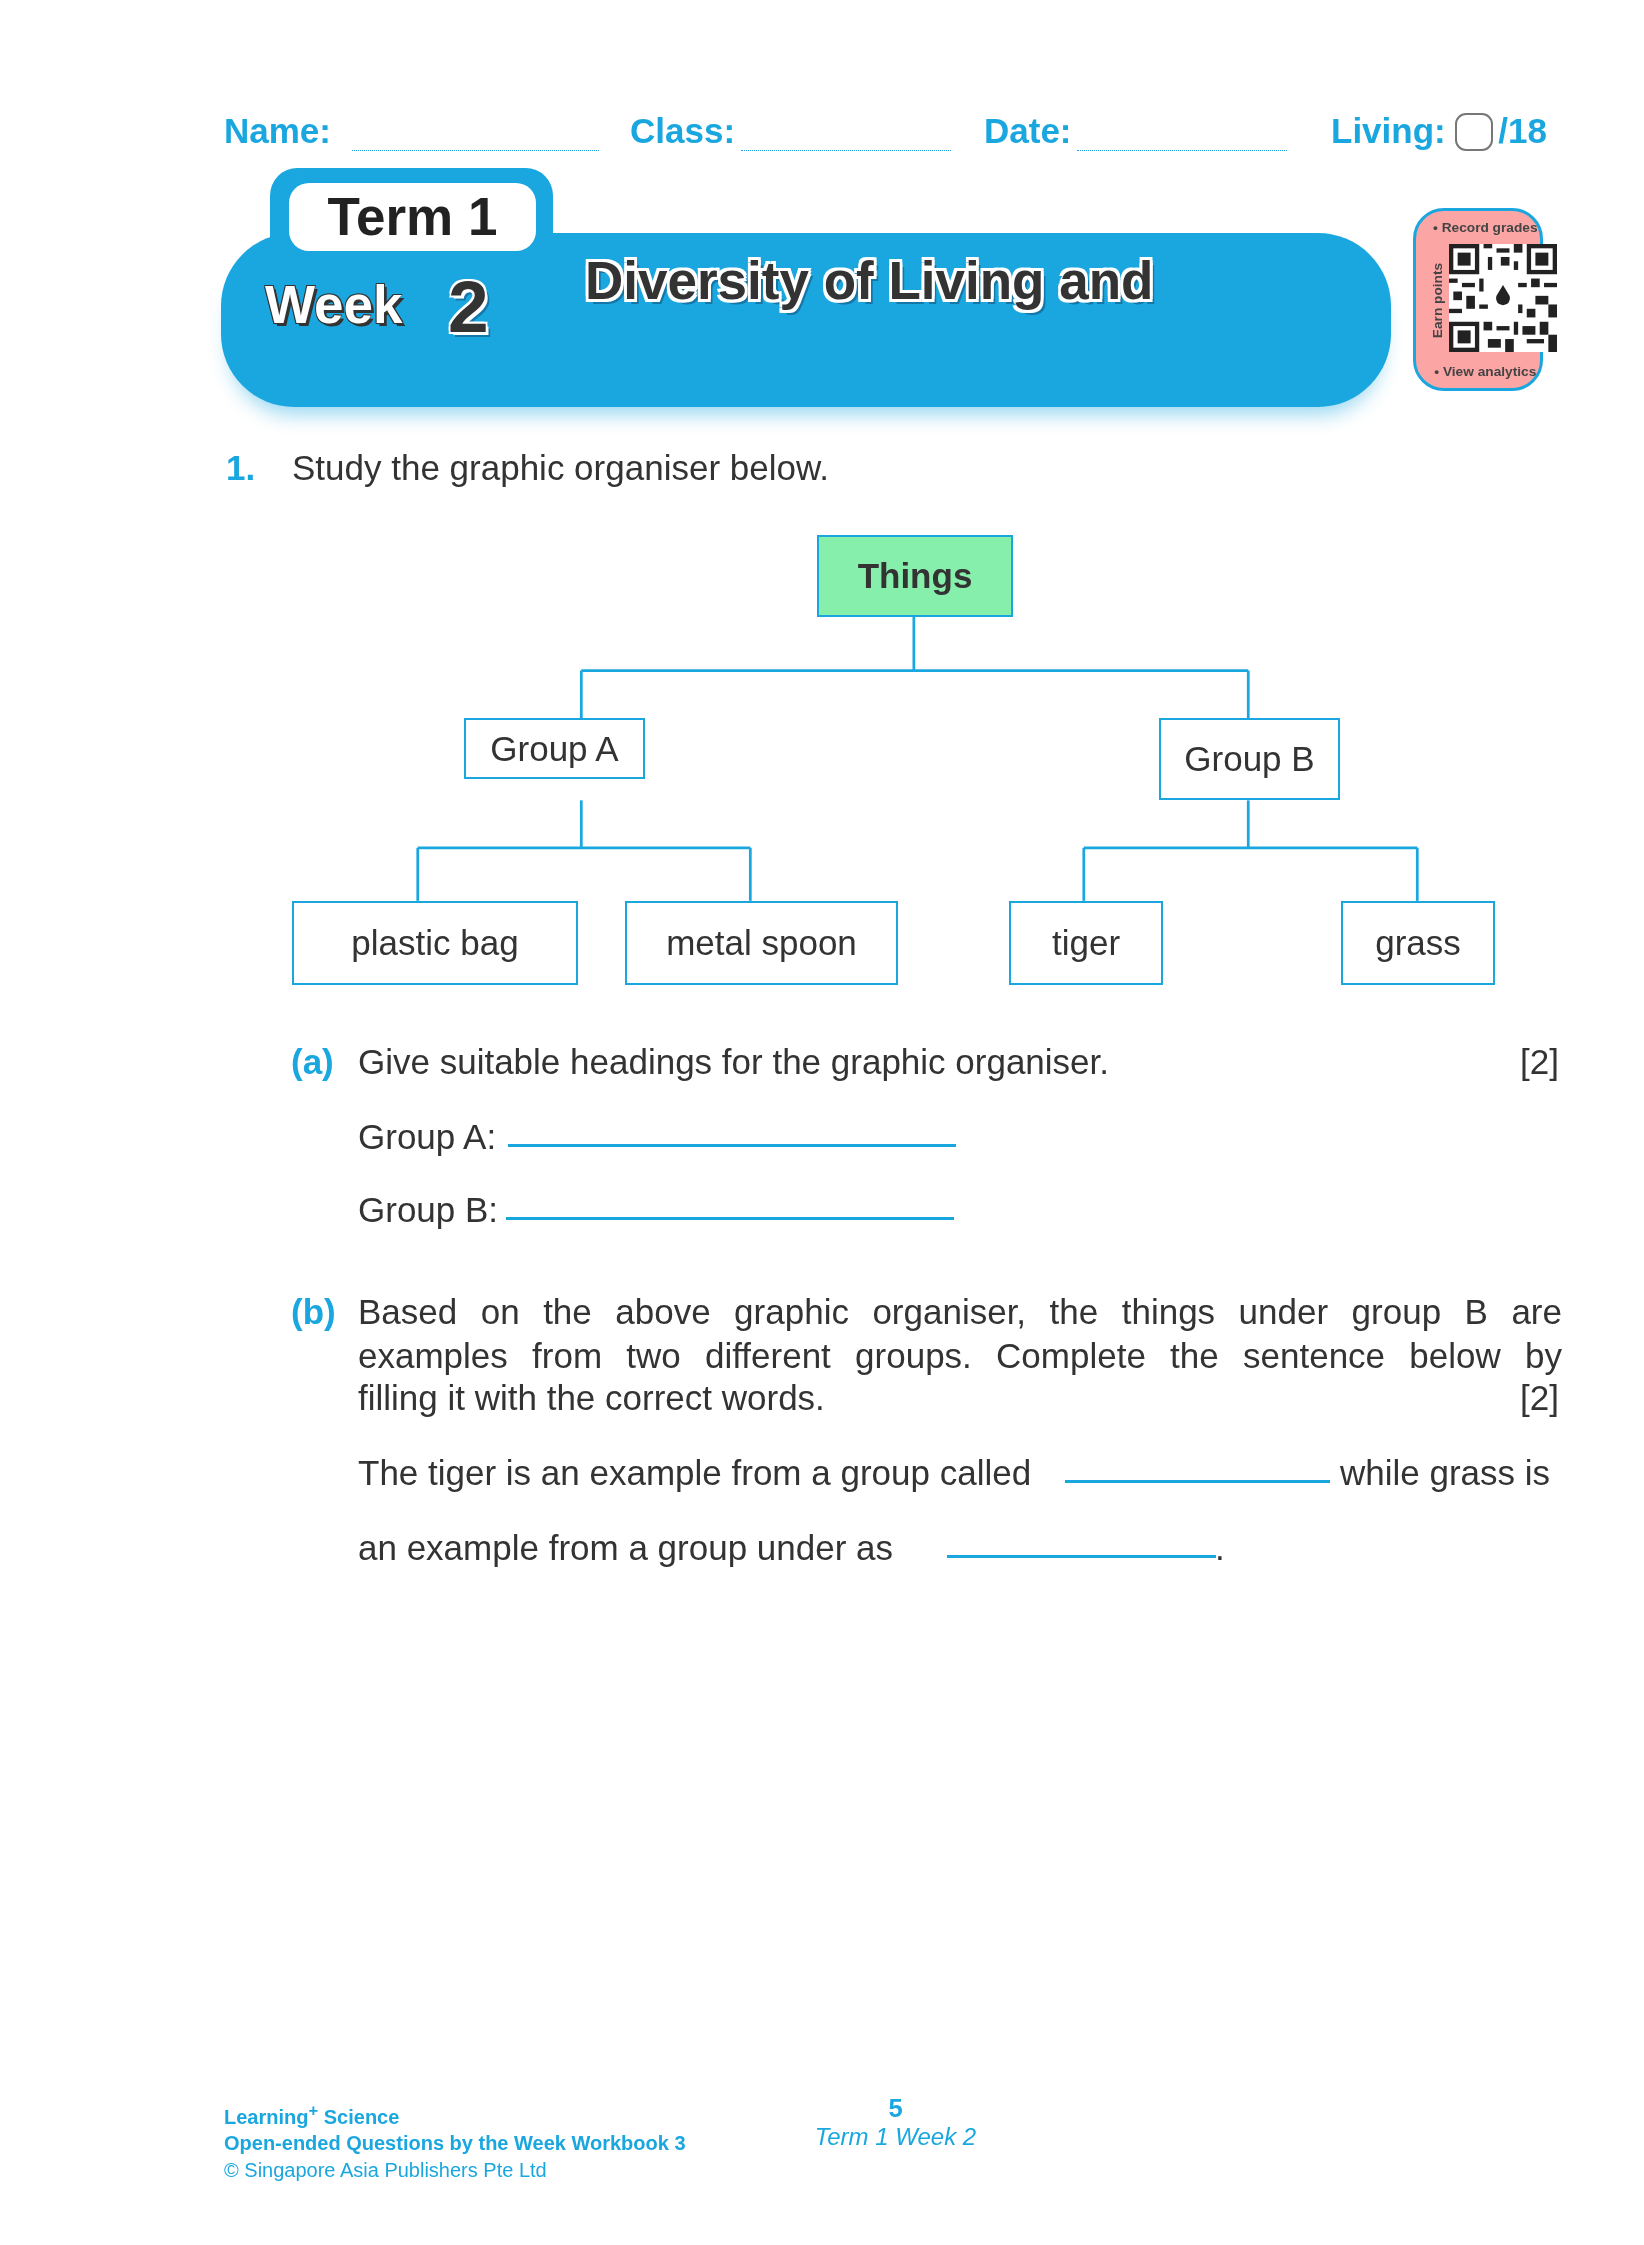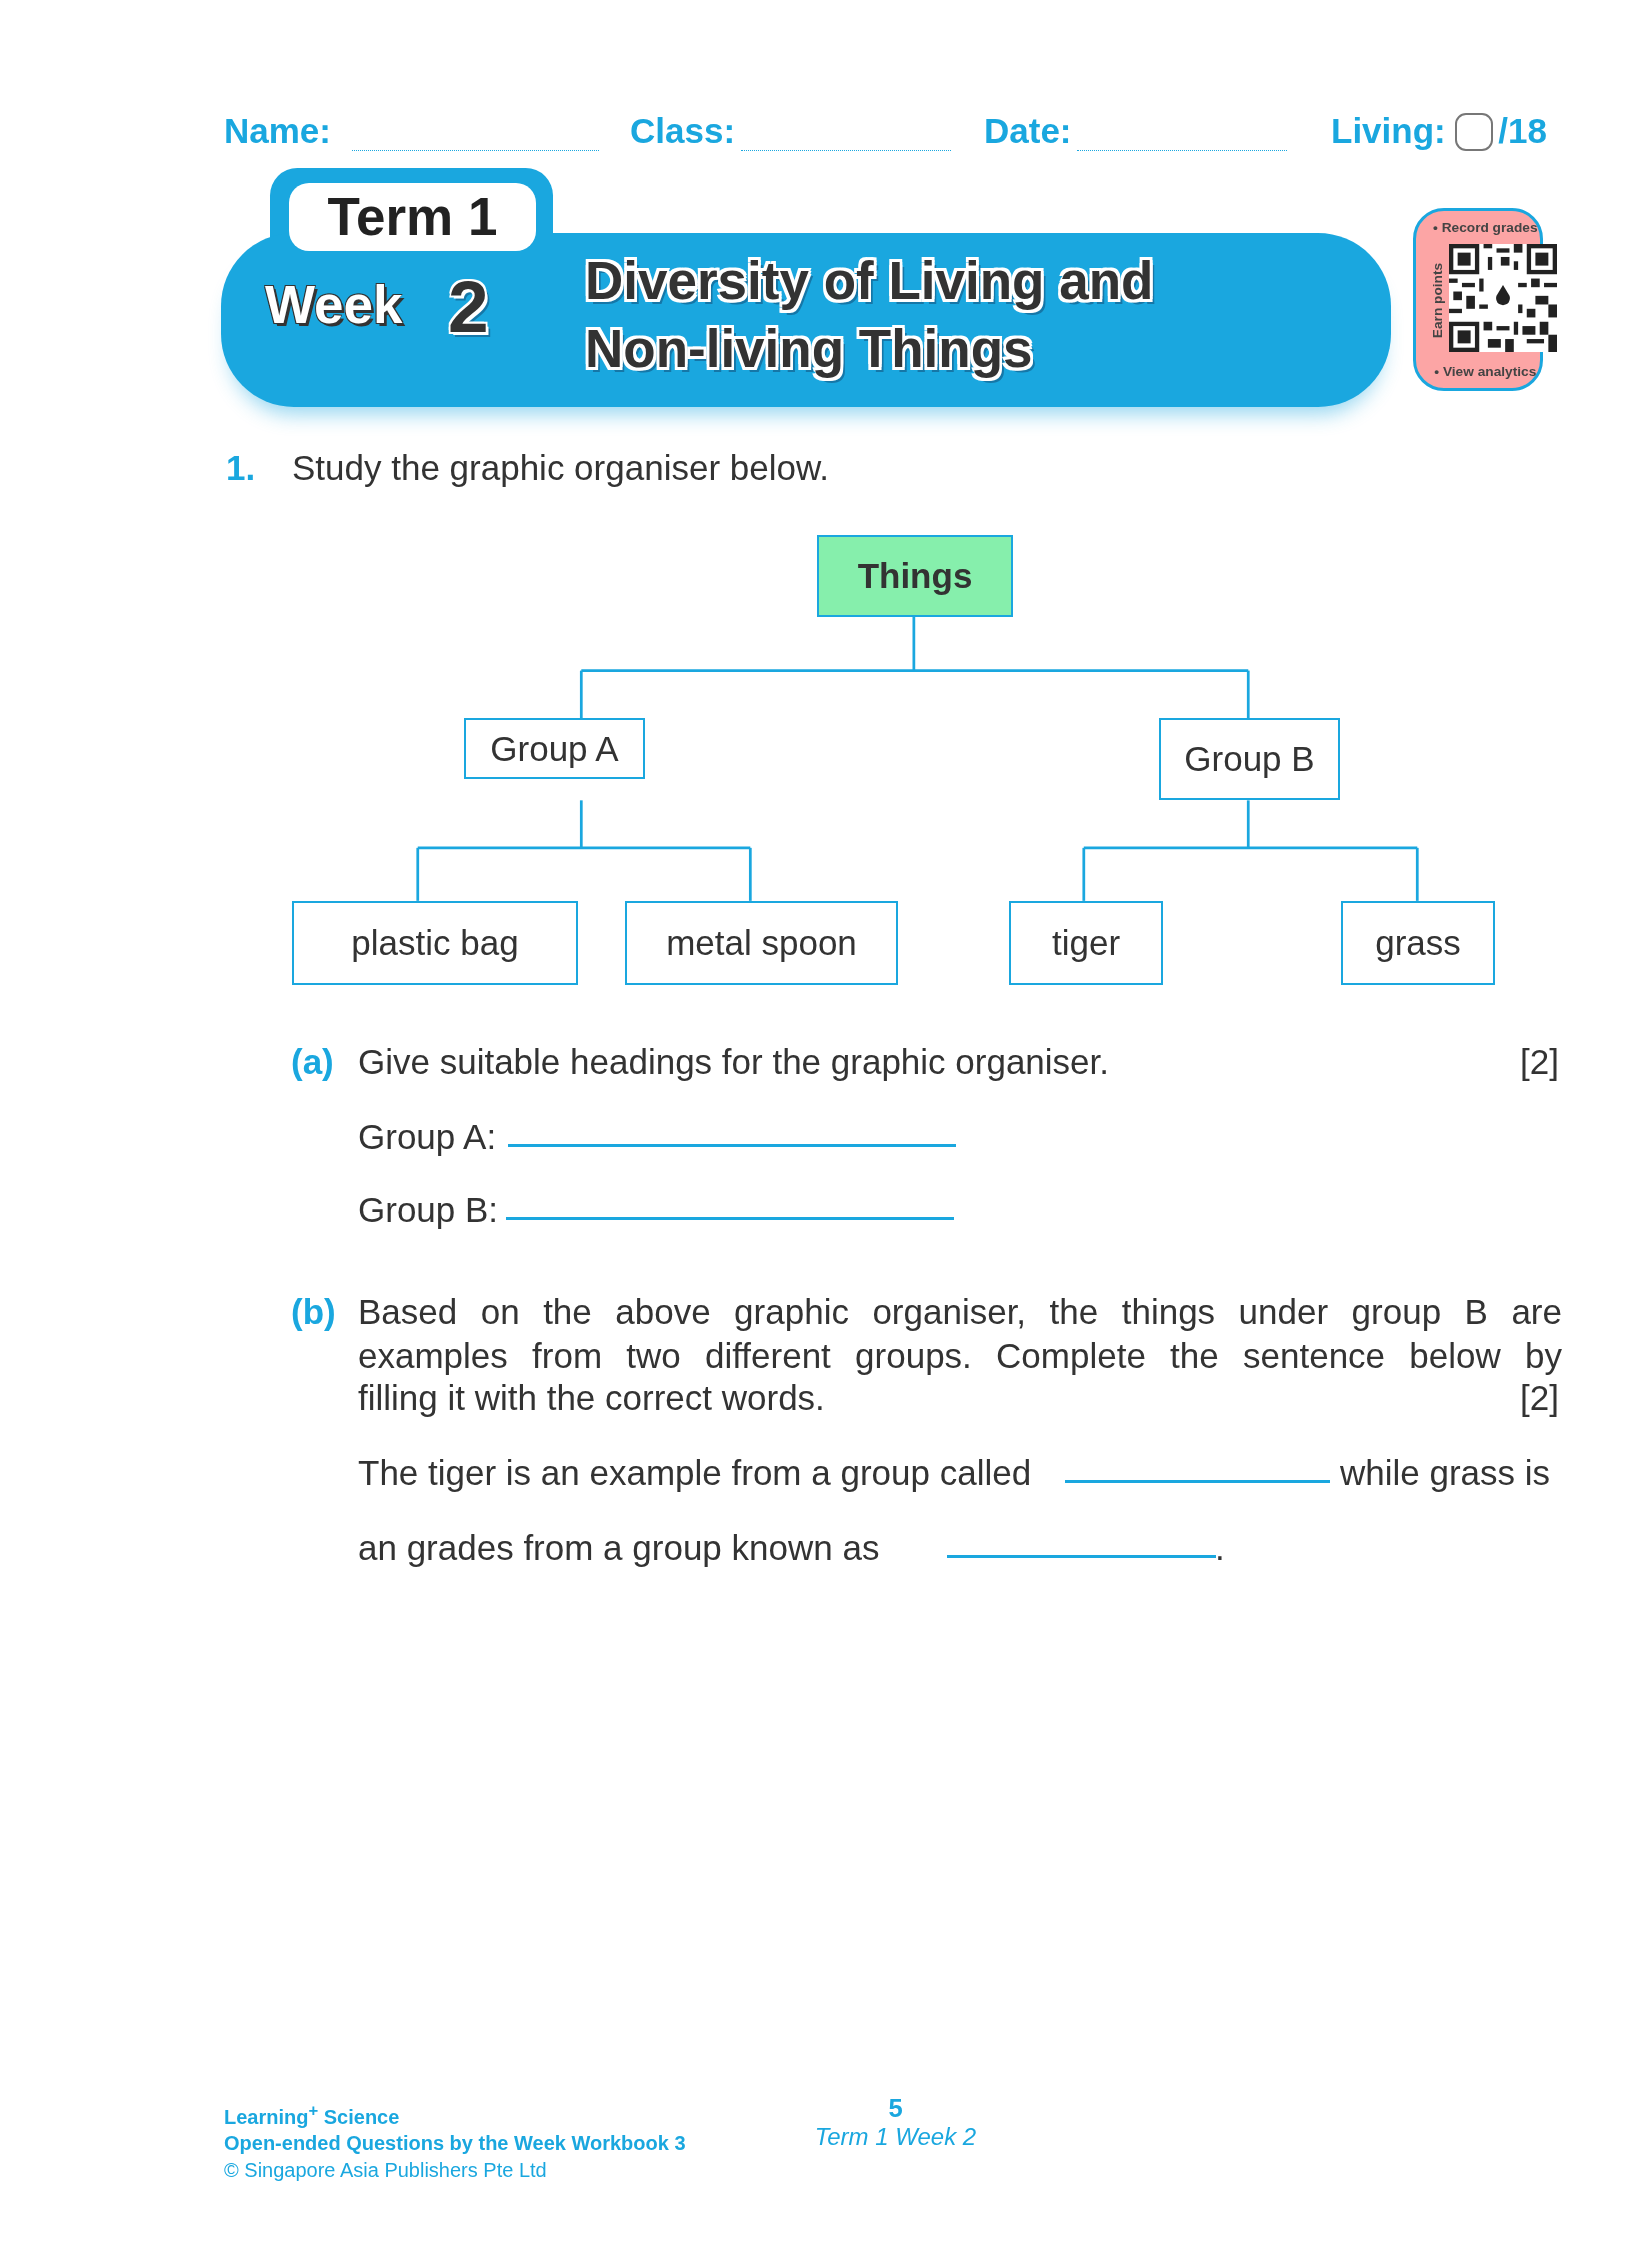--- a/index.html
+++ b/index.html
@@ -73,21 +73,20 @@
   </div>
 </div>
 
 <div class="term-tab"></div>
 <div class="banner"></div>
 <div class="term-inner">Term 1</div>
 <div class="week">Week</div>
 <div class="week-num">2</div>
 <div class="title">
   <div>Diversity of Living and</div>
-  <div>Non-living Things</div>
 </div>
 
 <div class="qr-card">
   <div class="qr-top">• Record grades</div>
   <div class="qr-side">Earn points</div>
   <svg class="qr-code" viewBox="0 0 25 25">
     <rect width="25" height="25" fill="#fff"></rect>
     <g fill="#222">
       <rect x="0" y="0" width="7" height="7"></rect>
         <rect x="1" y="1" width="5" height="5" fill="#fff"></rect>
@@ -173,21 +172,21 @@
 <div class="part-lbl" style="left:291px; top:1292px;">(b)</div>
 <div class="justify" style="top:1290px;">Based on the above graphic organiser, the things under group B are</div>
 <div class="justify" style="top:1334px;">examples from two different groups. Complete the sentence below by</div>
 <div class="txt" style="left:358px; top:1378px;">filling it with the correct words.</div>
 <div class="mark" style="left:1520px; top:1378px;">[2]</div>
 
 <div class="txt" style="left:358px; top:1453px;">The tiger is an example from a group called</div>
 <div class="ans-line" style="left:1065px; top:1480px; width:265px;"></div>
 <div class="txt" style="left:1340px; top:1453px;">while grass is</div>
 
-<div class="txt" style="left:358px; top:1528px;">an grades from a group known as</div>
+<div class="txt" style="left:358px; top:1528px;">an example from a group under as</div>
 <div class="ans-line" style="left:947px; top:1555px; width:269px;"></div>
 <div class="txt" style="left:1215px; top:1528px;">.</div>
 
 <div class="foot">
   <div><b>Learning</b><sup style="font-weight:bold;">+</sup><b> Science</b></div>
   <div><b>Open-ended Questions by the Week Workbook 3</b></div>
   <div>© Singapore Asia Publishers Pte Ltd</div>
 </div>
 <div class="foot-c">
   <div class="pg">5</div>

